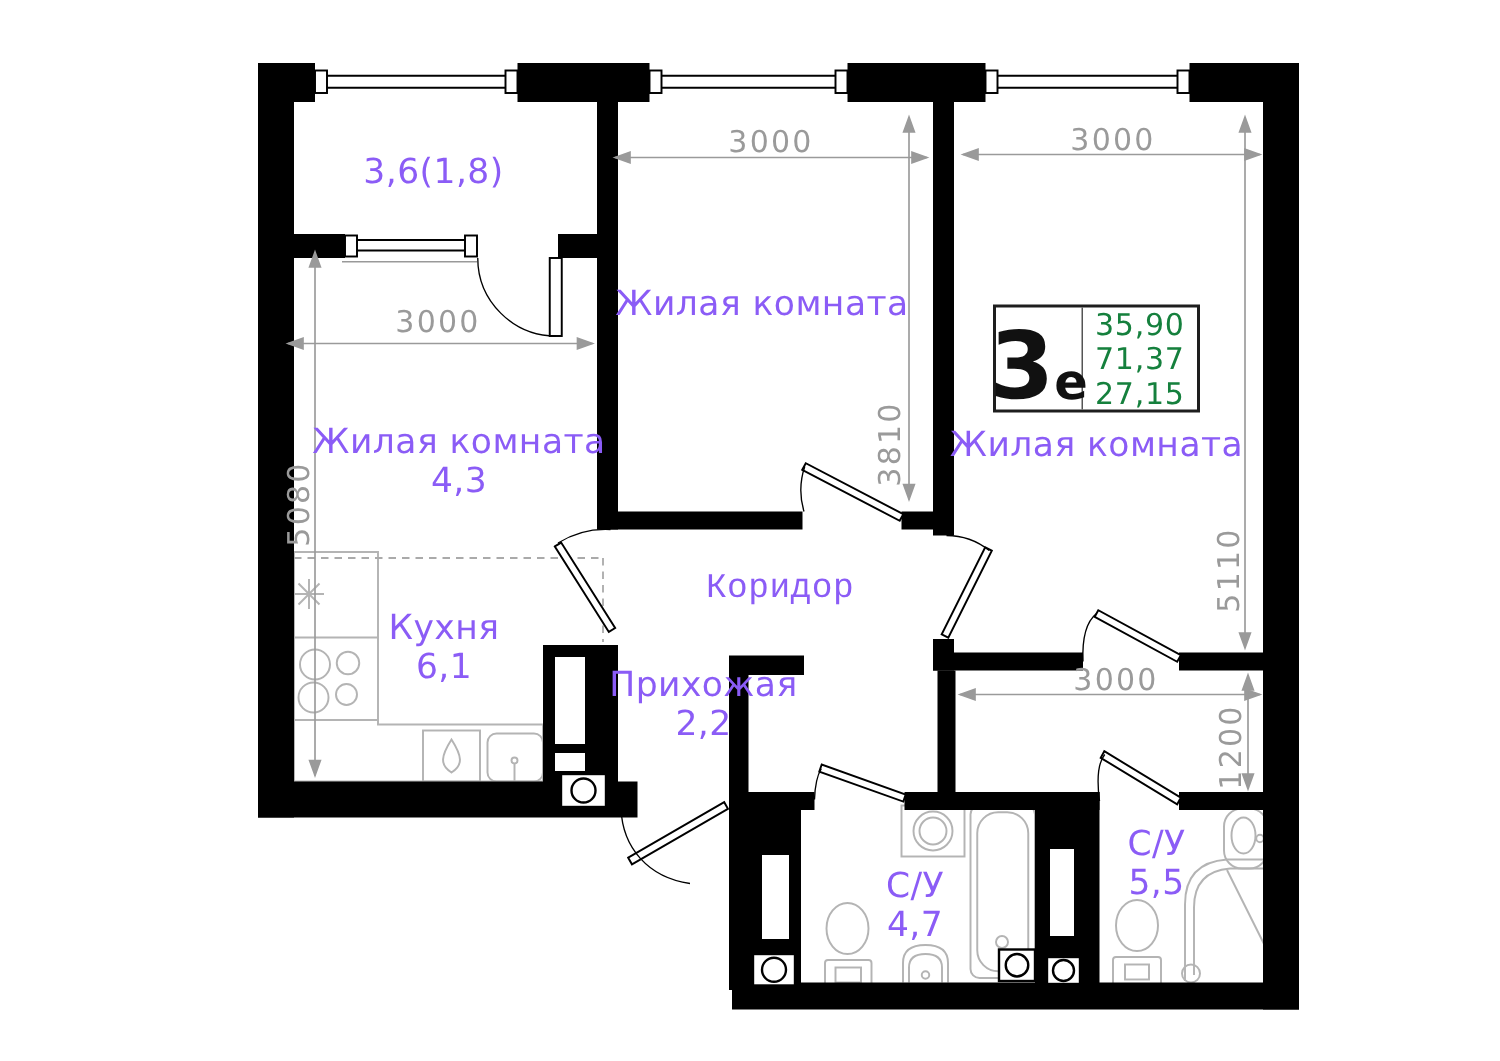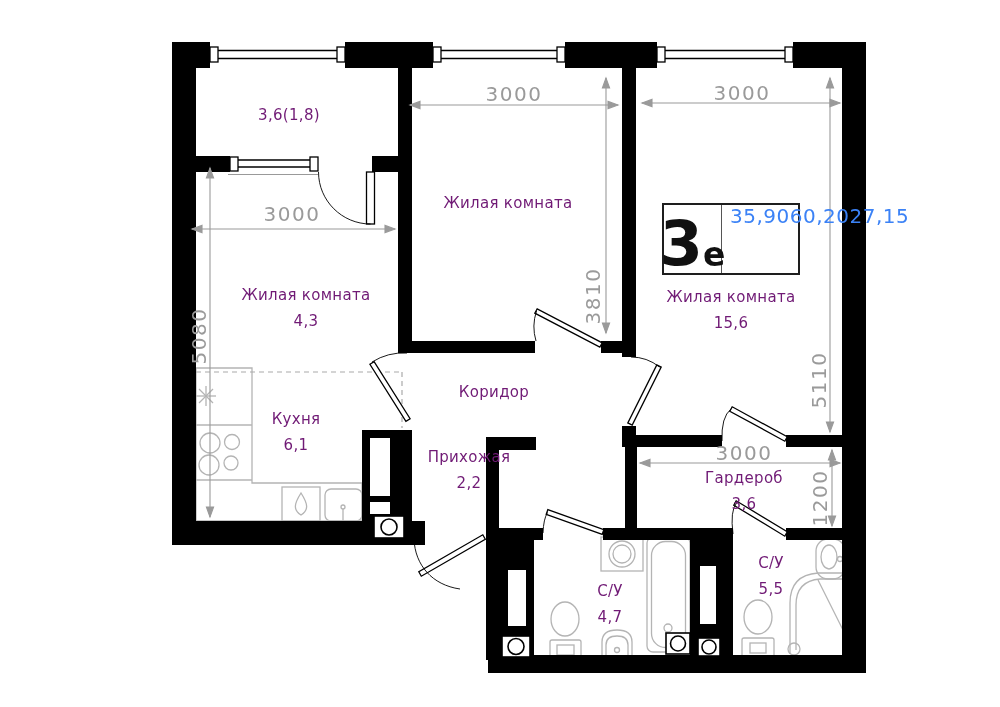--- a/index.html
+++ b/index.html
@@ -1,31 +1,31 @@
 <!DOCTYPE html>
 <html><head>
 <meta charset="utf-8">
 <style>
   html,body{margin:0;padding:0;background:#fff;}
   #stage{position:relative;width:1000px;height:707px;background:#fff;overflow:hidden;
          font-family:"DejaVu Sans",sans-serif;}
   #plan-svg{position:absolute;left:0;top:0;}
-  .lbl{position:absolute;text-align:center;color:#701a75;font-size:15px;line-height:26px;letter-spacing:.3px;}
+  .lbl{position:absolute;text-align:center;color:#8b5cf6;font-size:23px;line-height:26px;letter-spacing:.3px;}
   .lbl .nm,.lbl .ar{display:block;}
   .dim{position:absolute;width:90px;height:22px;line-height:22px;text-align:center;
        color:#9a9a9a;font-size:20px;letter-spacing:1.5px;}
   .dim.vert{transform:rotate(-90deg);}
   #type-badge{position:absolute;left:662px;top:203px;width:138px;height:72px;
       border:2px solid #1e1e1e;background:#fff;display:flex;box-sizing:border-box;}
   #type-badge .cell-left{width:58px;display:flex;align-items:flex-end;justify-content:center;
       border-right:1.5px solid #555;padding-bottom:3px;box-sizing:border-box;}
   #type-badge .big{font-size:62px;font-weight:700;line-height:.82;color:#111;}
   #type-badge .small{font-size:33px;font-weight:700;line-height:.9;color:#111;}
-  #type-badge .cell-right{flex:1;display:flex;justify-content:flex-start;
-      padding-left:8px;font-size:20px;line-height:23px;color:#3b82f6;letter-spacing:.5px;}
+  #type-badge .cell-right{flex:1;display:flex;flex-direction:column;justify-content:flex-start;
+      padding-left:8px;font-size:20px;line-height:23px;color:#15803d;letter-spacing:.5px;}
 </style>
 </head>
 <body>
 
 <div id="stage">
 
 <svg id="plan-svg" width="1000" height="707" viewBox="0 0 1000 707">
 
   <g stroke="#b4b4b4" stroke-width="1.3" fill="none">
     <path d="M 196,368 L 252,368 L 252,483 L 362,483 L 362,521 L 196,521 Z"></path>
@@ -212,40 +212,35 @@
 </svg>
 
 <div class="lbl" style="left:189px;top:102px;width:200px;">
   <span class="ar">3,6(1,8)</span>
 </div>
 <div class="lbl" style="left:408px;top:190px;width:200px;">
   <span class="nm">Жилая комната</span>
 </div>
 <div class="lbl" style="left:631px;top:284px;width:200px;">
   <span class="nm">Жилая комната</span>
-  <span class="ar">15,6</span>
 </div>
 <div class="lbl" style="left:206px;top:282px;width:200px;">
   <span class="nm">Жилая комната</span>
   <span class="ar">4,3</span>
 </div>
 <div class="lbl" style="left:216px;top:406px;width:160px;">
   <span class="nm">Кухня</span>
   <span class="ar">6,1</span>
 </div>
-<div class="lbl" style="left:414px;top:379px;width:160px;">
+<div class="lbl" style="left:440px;top:379px;width:160px;font-family:Liberation Mono, monospace;">
   <span class="nm">Коридор</span>
 </div>
 <div class="lbl" style="left:389px;top:444px;width:160px;">
   <span class="nm">Прихожая</span>
   <span class="ar">2,2</span>
-</div>
-<div class="lbl" style="left:664px;top:465px;width:160px;">
-  <span class="nm">Гардероб</span>
-  <span class="ar">3,6</span>
 </div>
 <div class="lbl" style="left:570px;top:578px;width:80px;">
   <span class="nm">С/У</span>
   <span class="ar">4,7</span>
 </div>
 <div class="lbl" style="left:731px;top:550px;width:80px;">
   <span class="nm">С/У</span>
   <span class="ar">5,5</span>
 </div>
 
@@ -258,18 +253,18 @@
 <div class="dim" style="left:699px;top:442px;">3000</div>
 <div class="dim vert" style="left:775px;top:487px;">1200</div>
 
 <div id="type-badge">
   <div class="cell-left">
     <span class="big">3</span>
         <span class="small">е</span>
   </div>
   <div class="cell-right">
     <span>35,90</span>
-    <span>60,20</span>
+    <span>71,37</span>
     <span>27,15</span>
   </div>
 </div>
 
 </div>
 
 </body></html>

